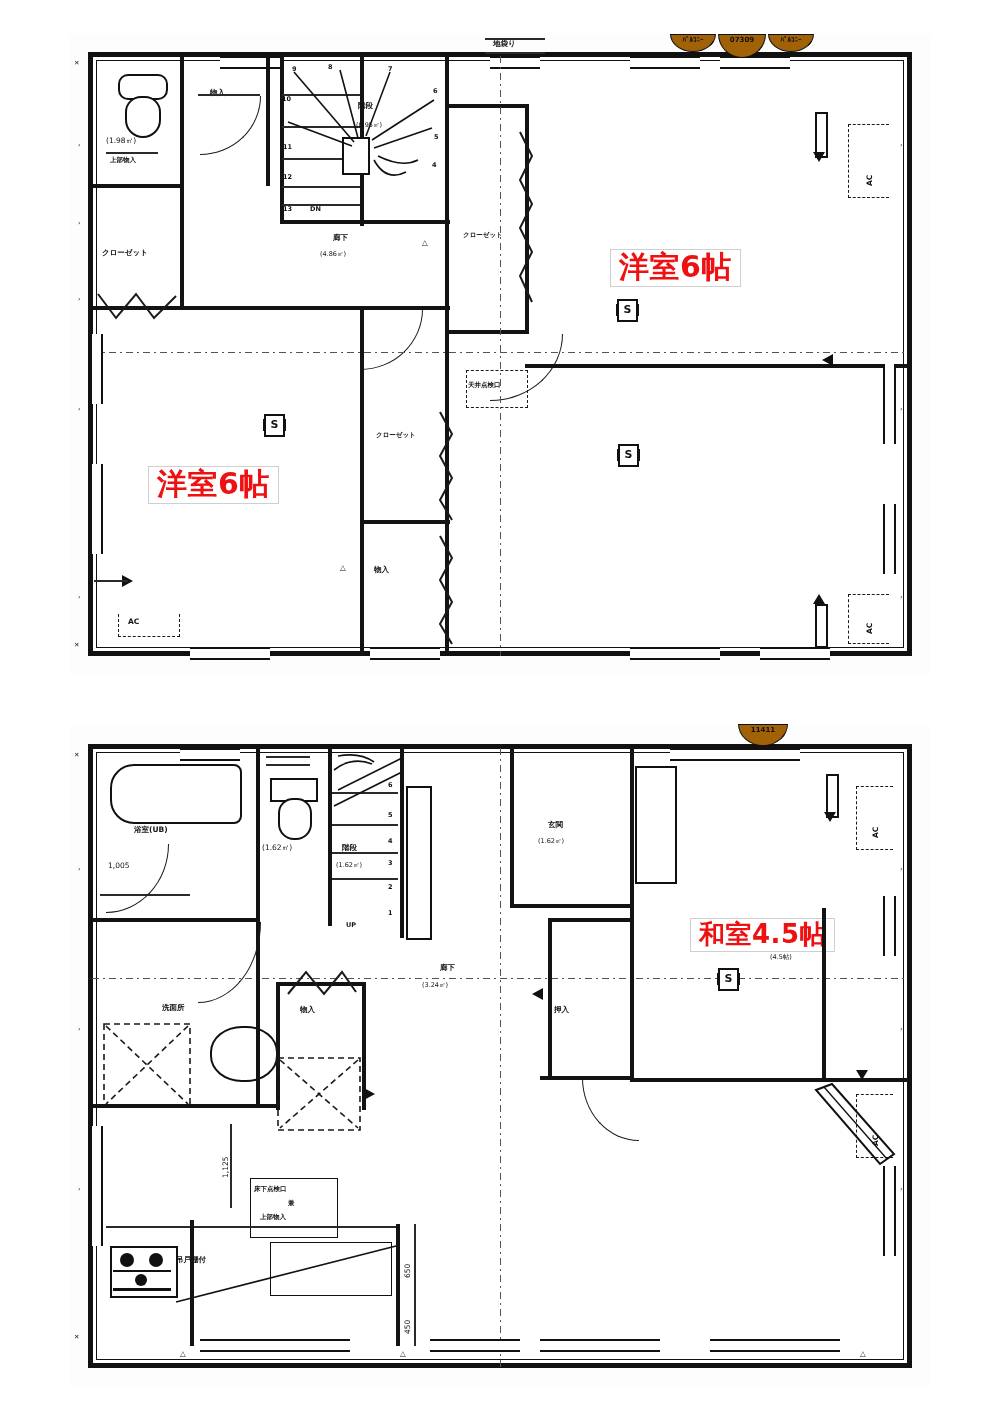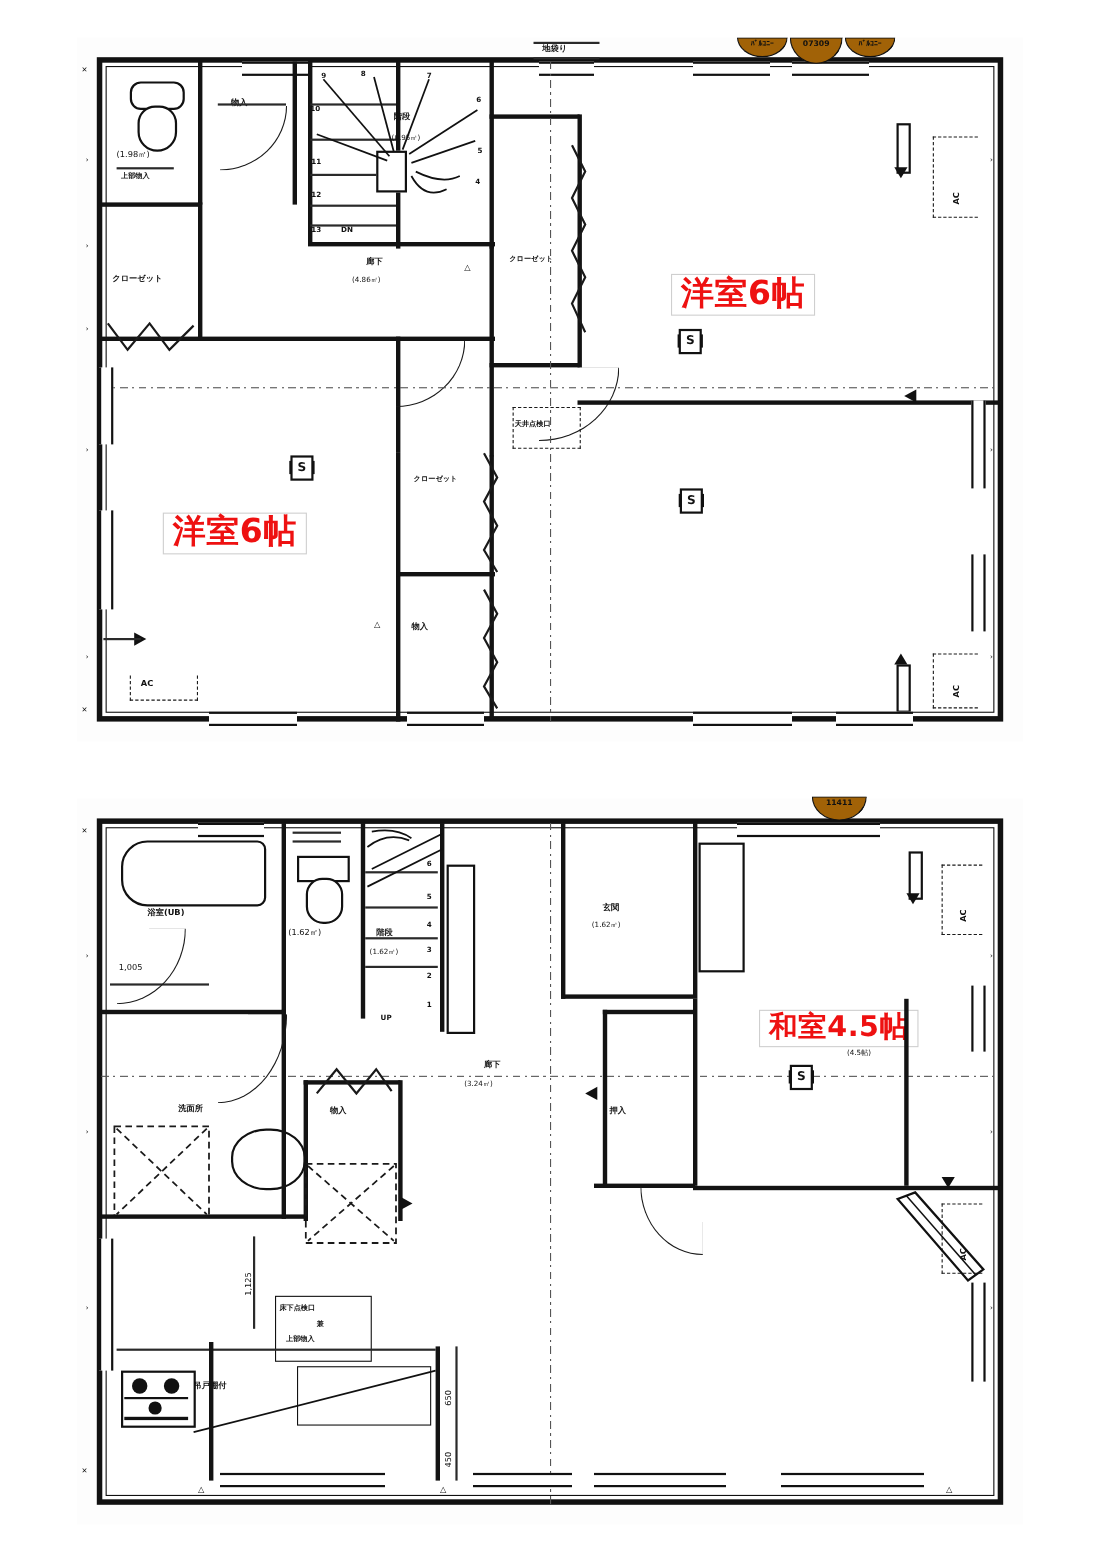--- a/index.html
+++ b/index.html
@@ -297,21 +297,21 @@
     <div class="g gh" style="left:20px;top:580px;width:820px;"></div>
 
     <div class="outer-wall"></div>
 
     <div class="lolli" style="left:668px;top:-2px;width:48px;height:20px;">11411</div>
 
     <div class="w wv" style="left:186px;top:22px;height:172px;"></div>
     <div class="w wh" style="left:22px;top:192px;width:166px;"></div>
     <div class="fx" style="left:40px;top:38px;width:128px;height:56px;border-radius:24px 8px 8px 24px;"></div>
     <div class="t t-xs t-b" style="left:64px;top:100px;">浴室(UB)</div>
-    <div class="t t-xs" style="left:38px;top:150px;">1,005</div>
+    <div class="t t-xs" style="left:38px;top:136px;">1,005</div>
     <div class="w wh2" style="left:30px;top:168px;width:90px;"></div>
     <div class="swing sw-br" style="left:36px;top:118px;width:62px;height:68px;"></div>
 
     <div class="w wv" style="left:258px;top:22px;height:178px;"></div>
     <div class="fx" style="left:200px;top:52px;width:44px;height:20px;"></div>
     <div class="fx" style="left:208px;top:72px;width:30px;height:38px;border-radius:15px 15px 16px 16px;"></div>
     <div class="t t-xs" style="left:192px;top:118px;">(1.62㎡)</div>
     <div class="w wh2" style="left:196px;top:30px;width:44px;"></div>
     <div class="w wh2" style="left:196px;top:38px;width:44px;"></div>
 

